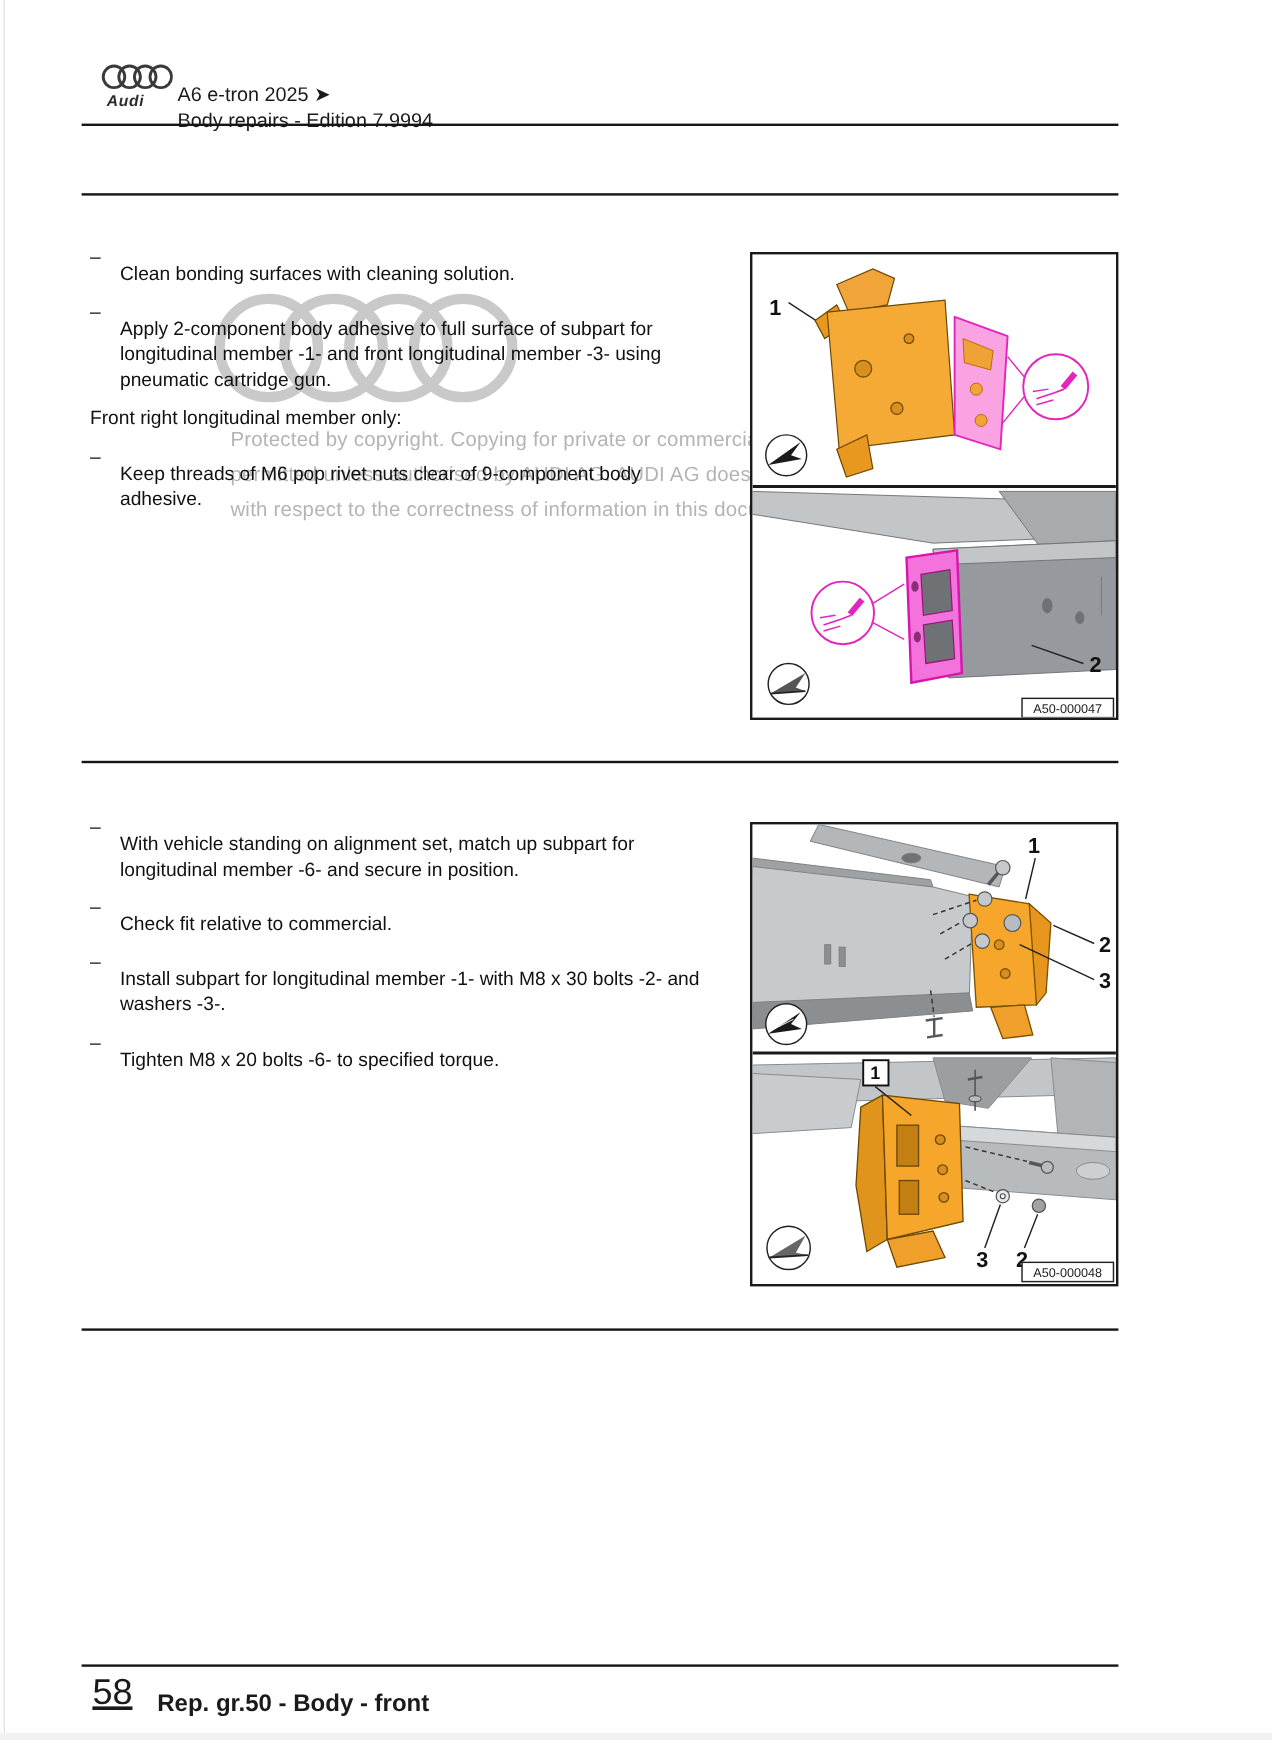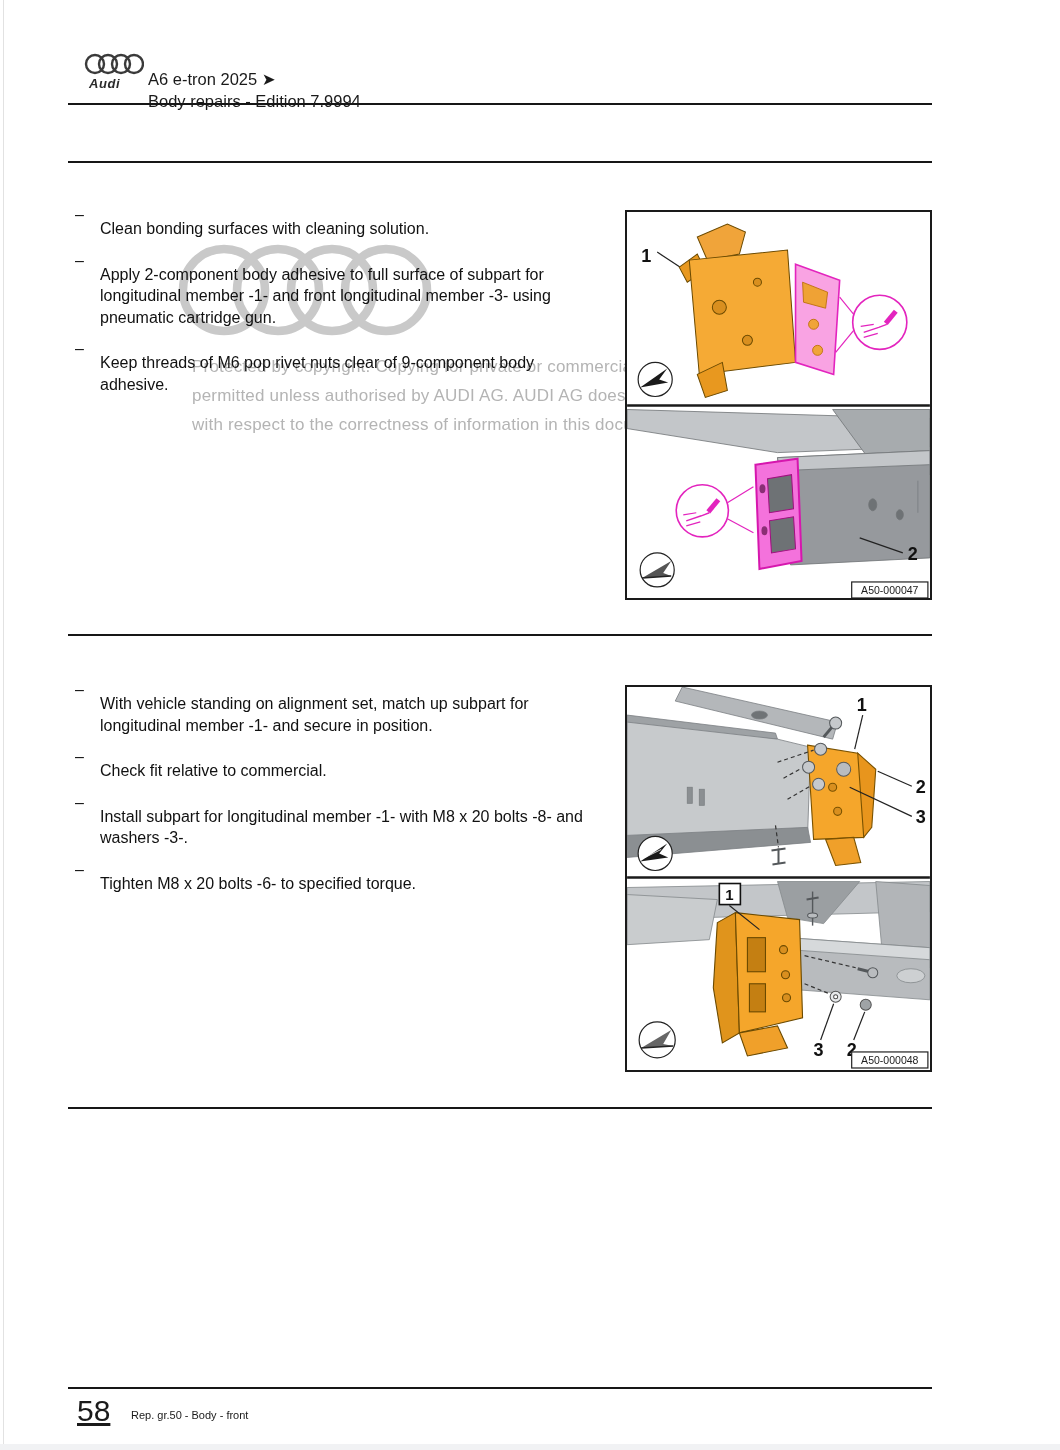--- a/index.html
+++ b/index.html
@@ -37,21 +37,21 @@
 
   
   .figure{position:absolute;left:625px;width:307px;background:#ffffff;
     border:2.5px solid #1a1a1a;box-sizing:border-box;z-index:3;}
   .figure-1{top:210px;height:390px;}
   .figure-2{top:685px;height:387px;}
   .figure svg{display:block;width:100%;height:100%;}
 
   
   .footer-page{position:absolute;left:77px;top:1394px;font-size:30px;color:#1a1a1a;text-decoration:underline;}
-  .footer-chapter{position:absolute;left:131px;top:1409px;font-size:11px;color:#1a1a1a;}
+  .footer-chapter{position:absolute;left:131px;top:1409px;font-size:20px;color:#1a1a1a;font-weight:bold;}
 
   text{font-family:"Liberation Sans", sans-serif;}
   .callout{font-size:18px;font-weight:bold;fill:#111;}
   .code-text{font-size:10.5px;fill:#222;}
 </style>
 </head>
 <body>
 
 <div class="page-edge-left"></div>
 <div class="page-edge-bottom"></div>
@@ -88,20 +88,21 @@
 
 <div class="steps steps-top">
   <div class="step">
     <span class="dash">–</span>
     <div class="step-text">Clean bonding surfaces with cleaning solution.</div>
   </div>
   <div class="step">
     <span class="dash">–</span>
     <div class="step-text">Apply 2-component body adhesive to full surface of subpart for longitudinal member -1- and front longitudinal member -3- using pneumatic cartridge gun.</div>
   </div>
+  <div class="subheading">Front right longitudinal member only:</div>
   <div class="step">
     <span class="dash">–</span>
     <div class="step-text">Keep threads of M6 pop rivet nuts clear of 9-component body adhesive.</div>
   </div>
 </div>
 
 <div class="figure figure-1">
 <svg viewBox="0 0 302 385">
 
   <g>
@@ -184,29 +185,29 @@
     </g>
   </g>
 </svg>
 </div>
 
 <div class="rule rule-mid"></div>
 
 <div class="steps steps-bottom">
   <div class="step">
     <span class="dash">–</span>
-    <div class="step-text">With vehicle standing on alignment set, match up subpart for longitudinal member -1- and secure in position.</div>
+    <div class="step-text">With vehicle standing on alignment set, match up subpart for longitudinal member -6- and secure in position.</div>
   </div>
   <div class="step">
     <span class="dash">–</span>
     <div class="step-text">Check fit relative to commercial.</div>
   </div>
   <div class="step">
     <span class="dash">–</span>
-    <div class="step-text">Install subpart for longitudinal member -1- with M8 x 20 bolts -8- and washers -3-.</div>
+    <div class="step-text">Install subpart for longitudinal member -1- with M8 x 30 bolts -2- and washers -3-.</div>
   </div>
   <div class="step">
     <span class="dash">–</span>
     <div class="step-text">Tighten M8 x 20 bolts -6- to specified torque.</div>
   </div>
 </div>
 
 <div class="figure figure-2">
 <svg viewBox="0 0 302 382">
 

